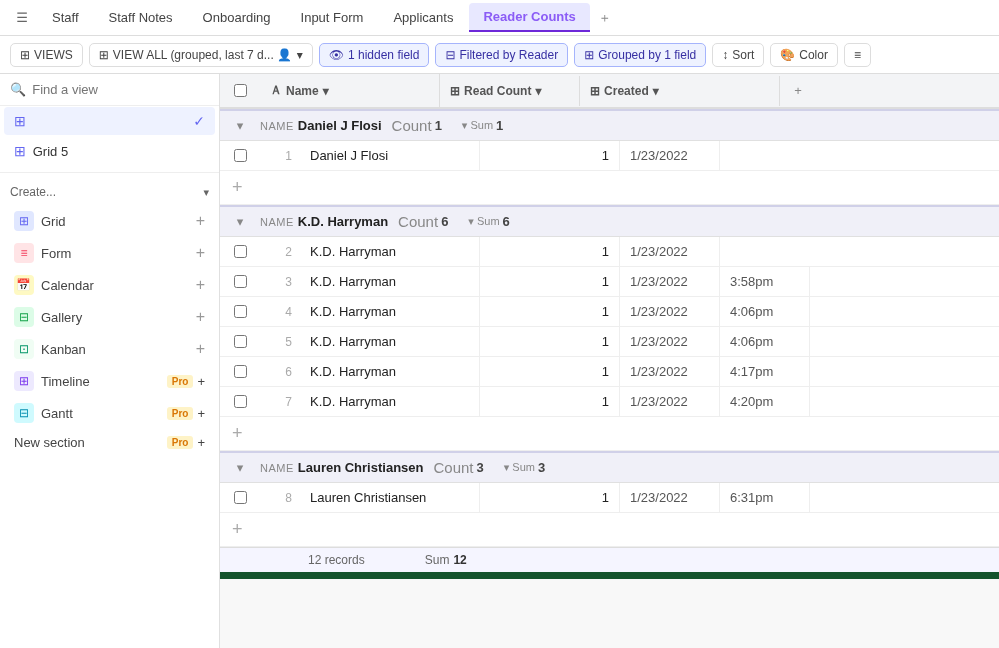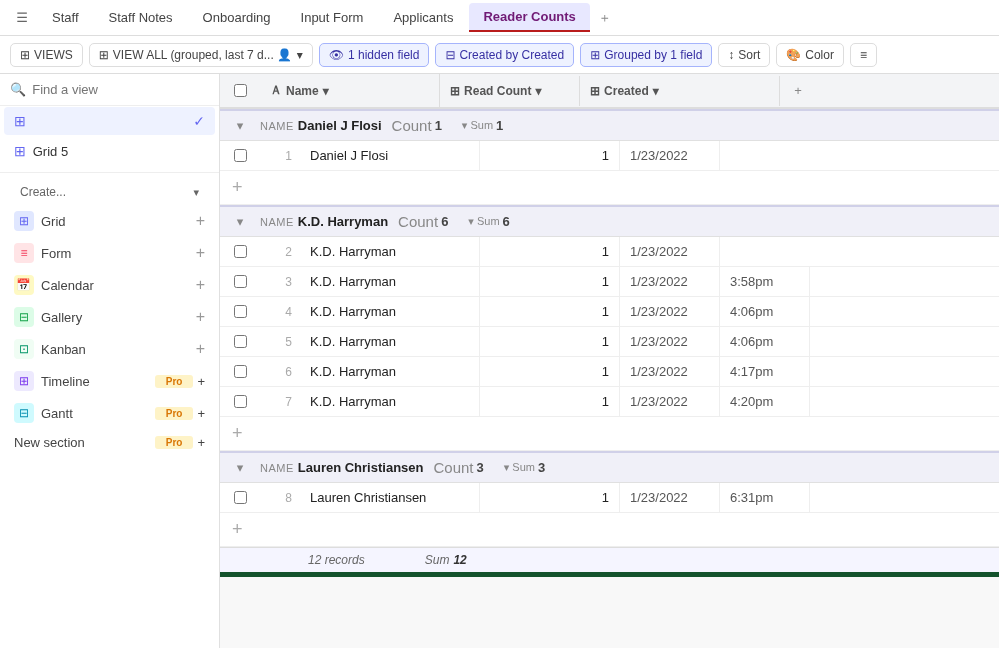--- a/index.html
+++ b/index.html
@@ -6,21 +6,21 @@
     body { font-family: -apple-system, BlinkMacSystemFont, 'Segoe UI', sans-serif; font-size: 13px; background: #f0f0f0; overflow: hidden; }
 
     
     .tab-bar {
       display: flex; align-items: center; background: #fff;
       border-bottom: 1px solid #ddd; height: 36px; padding: 0 8px;
       gap: 2px;
     }
     .tab-bar-hamburger { width: 28px; display: flex; align-items: center; justify-content: center; color: #666; cursor: pointer; }
     .tab { padding: 6px 14px; border-radius: 4px 4px 0 0; cursor: pointer; color: #444; font-size: 13px; white-space: nowrap; }
-    .tab.active { background: #e8e8ff; color: #701a75; font-weight: 600; border-bottom: 2px solid #b91c1c; }
+    .tab.active { background: #e8e8ff; color: #8b5cf6; font-weight: 600; border-bottom: 2px solid #6d28d9; }
     .tab-add { width: 26px; height: 26px; display: flex; align-items: center; justify-content: center; color: #888; cursor: pointer; border-radius: 4px; }
 
     
     .toolbar {
       display: flex; align-items: center; background: #fff;
       border-bottom: 1px solid #ddd; height: 38px; padding: 0 10px;
       gap: 6px;
     }
     .toolbar-btn {
       display: flex; align-items: center; gap: 4px; padding: 4px 9px;
@@ -50,38 +50,38 @@
       cursor: pointer; color: #333; font-size: 13px; border-radius: 4px; margin: 1px 4px;
     }
     .sidebar-view-item.active { background: #eef2ff; color: #3730a3; font-weight: 500; }
     .sidebar-view-icon { font-size: 14px; color: #6366f1; }
     .sidebar-check { margin-left: auto; color: #6366f1; font-size: 14px; }
 
     .sidebar-divider { height: 1px; background: #eee; margin: 6px 0; }
 
     .sidebar-section-header {
       display: flex; align-items: center; justify-content: space-between;
-      padding: 6px 20px; color: #666; font-size: 12px; cursor: pointer;
+      padding: 6px 10px; color: #666; font-size: 12px; cursor: pointer;
     }
     .sidebar-section-header .chevron { font-size: 11px; }
 
     .sidebar-create-item {
       display: flex; align-items: center; gap: 7px; padding: 5px 10px;
       cursor: pointer; color: #444; font-size: 13px; border-radius: 4px; margin: 1px 4px;
     }
     .create-icon { width: 20px; height: 20px; border-radius: 4px; display: flex; align-items: center; justify-content: center; font-size: 12px; }
     .icon-grid { background: #e0e7ff; color: #6366f1; }
     .icon-form { background: #ffe4e6; color: #f43f5e; }
     .icon-calendar { background: #fef9c3; color: #ca8a04; }
     .icon-gallery { background: #dcfce7; color: #16a34a; }
     .icon-kanban { background: #f0fdf4; color: #059669; }
     .icon-timeline { background: #ede9fe; color: #7c3aed; }
     .icon-gantt { background: #cffafe; color: #0891b2; }
     .sidebar-create-item .add-btn { margin-left: auto; color: #999; font-size: 16px; }
-    .pro-badge { background: #fef3c7; color: #d97706; font-size: 10px; padding: 1px 11px; border-radius: 3px; font-weight: 600; margin-left: auto; }
+    .pro-badge { background: #fef3c7; color: #d97706; font-size: 10px; padding: 1px 5px; border-radius: 3px; font-weight: 600; margin-left: auto; }
     .pro-add { display: flex; align-items: center; gap: 4px; margin-left: auto; }
 
     .new-section-item {
       display: flex; align-items: center; gap: 19px; padding: 5px 10px;
       cursor: pointer; color: #444; font-size: 13px; border-radius: 4px; margin: 1px 4px;
     }
 
     
     .content { flex: 1; overflow: auto; background: #f8f8f8; }
 
@@ -137,22 +137,22 @@
     
     .add-row {
       display: flex; align-items: center; border-bottom: 1px solid #eee;
       background: #fff; padding: 4px 0;
     }
     .add-row-btn { color: #aaa; font-size: 18px; padding: 2px 12px; cursor: pointer; }
 
     
     .footer-row {
       display: flex; align-items: center; background: #f5f5ff;
-      border-top: 1px solid #ddd; border-bottom: 5px solid #14532d; padding: 5px 0;
-      font-size: 12px; color: #666; font-style: italic;
+      border-top: 1px solid #ddd; border-bottom: 7px solid #14532d; padding: 5px 0;
+      font-size: 12px; color: #666;
     }
     .footer-label { padding-left: 88px; }
     .footer-count { font-weight: 600; color: #333; margin-left: 4px; }
     .footer-sum-label { margin-left: 56px; }
     .footer-sum-value { font-weight: 600; color: #333; margin-left: 4px; }
   </style>
 </head>
 <body>
 
 <div class="tab-bar">
@@ -176,21 +176,21 @@
     <span>VIEW ALL (grouped, last 7 d...</span>
     <span>👤</span>
     <span>▾</span>
   </div>
   <div class="toolbar-btn active-filter">
     <span>👁</span>
     <span>1 hidden field</span>
   </div>
   <div class="toolbar-btn active-filter">
     <span>⊟</span>
-    <span>Created by Created</span>
+    <span>Filtered by Reader</span>
   </div>
   <div class="toolbar-btn active-group">
     <span>⊞</span>
     <span>Grouped by 1 field</span>
   </div>
   <div class="toolbar-btn">
     <span>↕</span>
     <span>Sort</span>
   </div>
   <div class="toolbar-btn">

